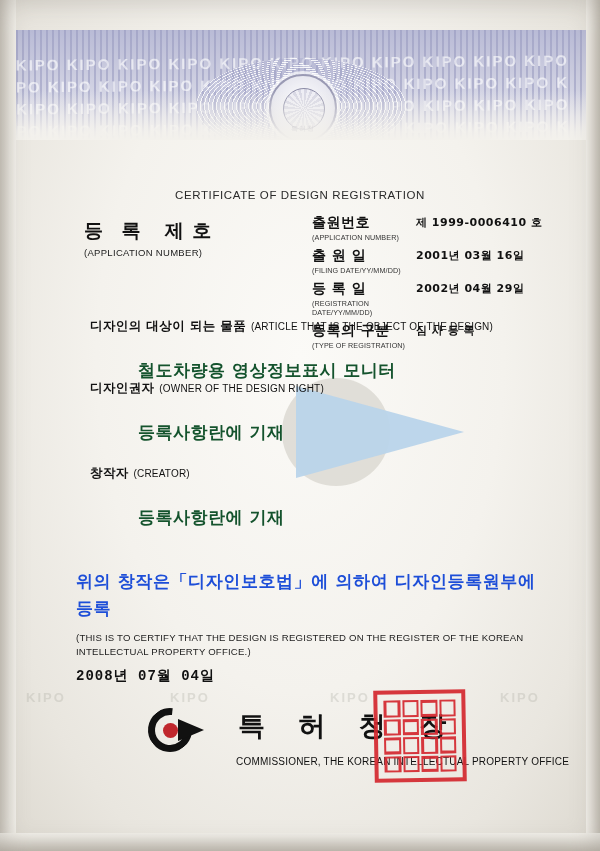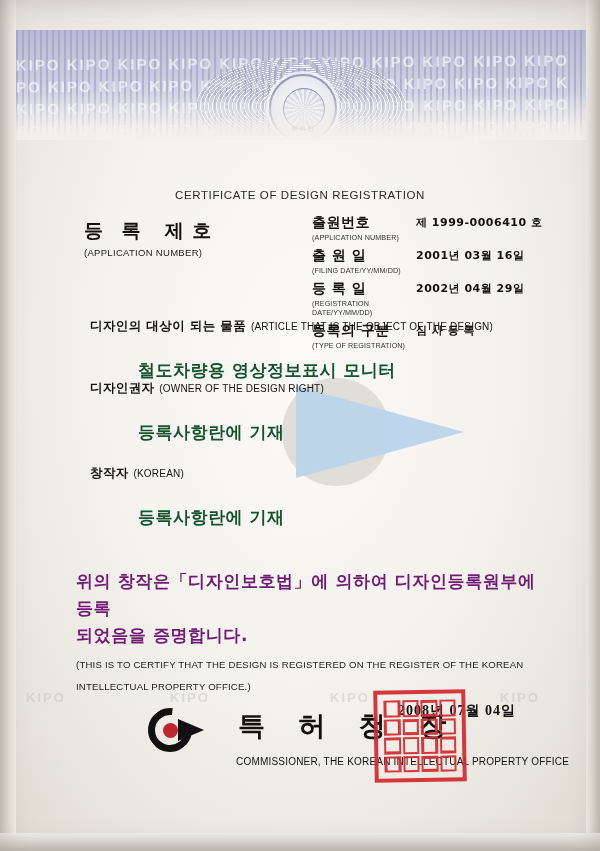--- a/index.html
+++ b/index.html
@@ -280,34 +280,33 @@
   .certify {
     position: absolute;
     left: 76px; top: 568px;
     width: 460px;
   }
   .certify-ko {
     font-family: "DejaVu Sans", sans-serif;
     font-size: 17px;
     font-weight: bold;
     line-height: 27px;
-    color: #701a75;
+    color: #1d4ed8;
     letter-spacing: 0.6px;
   }
   .certify-en {
     margin-top: 9px;
     font-size: 9.6px;
     line-height: 14px;
     color: #1d1d1d;
     letter-spacing: 0.2px;
   }
   .cert-date {
     margin-top: 8px;
-    text-align: right;
-    font-family: Liberation Serif, serif;
+    font-family: Liberation Mono, monospace;
     font-size: 14px;
     font-weight: bold;
     color: #111;
     letter-spacing: 1px;
     padding-right: 20px;
   }
 
   
   .footer {
     position: absolute;
@@ -478,30 +477,29 @@
     <div class="field-head">
       <span>디자인권자</span>
       <span class="en">(OWNER OF THE DESIGN RIGHT)</span>
     </div>
     <div class="field-val">등록사항란에 기재</div>
   </div>
 
   <div class="field" style="top:465px">
     <div class="field-head">
       <span>창작자</span>
-      <span class="en">(KOREAN)</span>
+      <span class="en">(CREATOR)</span>
     </div>
     <div class="field-val">등록사항란에 기재</div>
   </div>
 
   <div class="certify">
     <div class="certify-ko">위의 창작은「디자인보호법」에 의하여 디자인등록원부에 등록</div>
-    <div class="certify-ko">되었음을 증명합니다.</div>
     <div class="certify-en">(THIS IS TO  CERTIFY THAT THE DESIGN IS REGISTERED ON THE REGISTER OF THE KOREAN</div>
-    <div class="certify-en" style="margin-top:8px">INTELLECTUAL PROPERTY OFFICE.)</div>
+    <div class="certify-en" style="margin-top:0">INTELLECTUAL PROPERTY OFFICE.)</div>
     <div class="cert-date">2008년   07월   04일</div>
   </div>
 
   <div class="footer">
     <div class="kipo-logo">
       <div class="logo-c"></div>
       <div class="logo-dot"></div>
       <div class="logo-tri"></div>
     </div>
     <div class="footer-ko">특 허 청 장</div>

